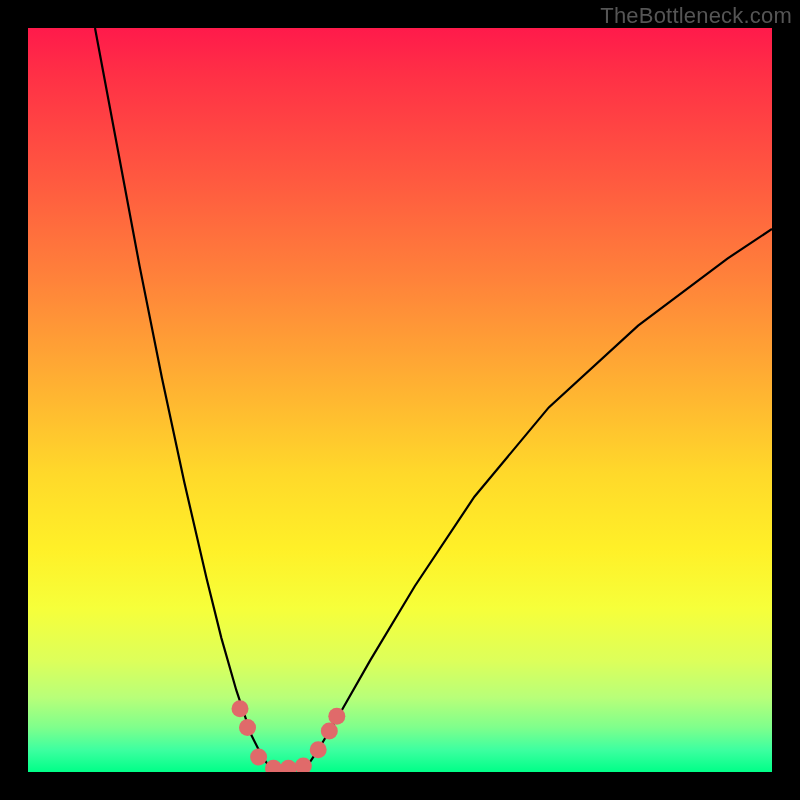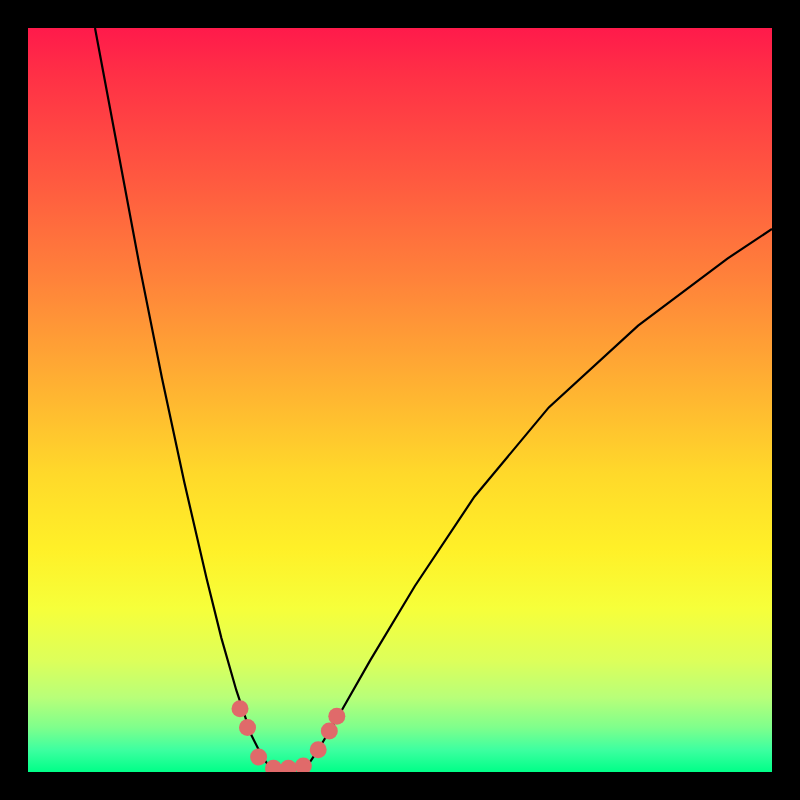--- a/index.html
+++ b/index.html
@@ -66,20 +66,21 @@
   }
   .marker {
     fill: #e06a6a;
     stroke: none;
   }
 </style>
 </head>
 <body>
 
 <div class="frame">
+  <div class="watermark">TheBottleneck.com</div>
 
   <div class="plot">
     <svg class="curve" viewBox="0 0 744 744" preserveAspectRatio="none">
       <path class="line" id="path-left" d="M67.0 0.0 L89.3 119.0 L111.6 238.1 L133.9 349.7 L156.2 453.8 L178.6 550.6 L193.4 610.1 L208.3 662.2 L223.2 706.8 L234.4 729.1 L245.5 744.0"></path>
       <path class="line" id="path-right" d="M275.3 744.0 L290.2 721.7 L312.5 684.5 L342.2 632.4 L386.9 558.0 L446.4 468.7 L520.8 379.4 L610.1 297.6 L699.4 230.6 L744.0 200.9"></path>
       <g id="markers">
           <circle cx="212.0" cy="680.8" r="8.5" class="marker"></circle>
           <circle cx="219.5" cy="699.4" r="8.5" class="marker"></circle>
           <circle cx="230.6" cy="729.1" r="8.5" class="marker"></circle>
           <circle cx="245.5" cy="740.3" r="8.5" class="marker"></circle>

